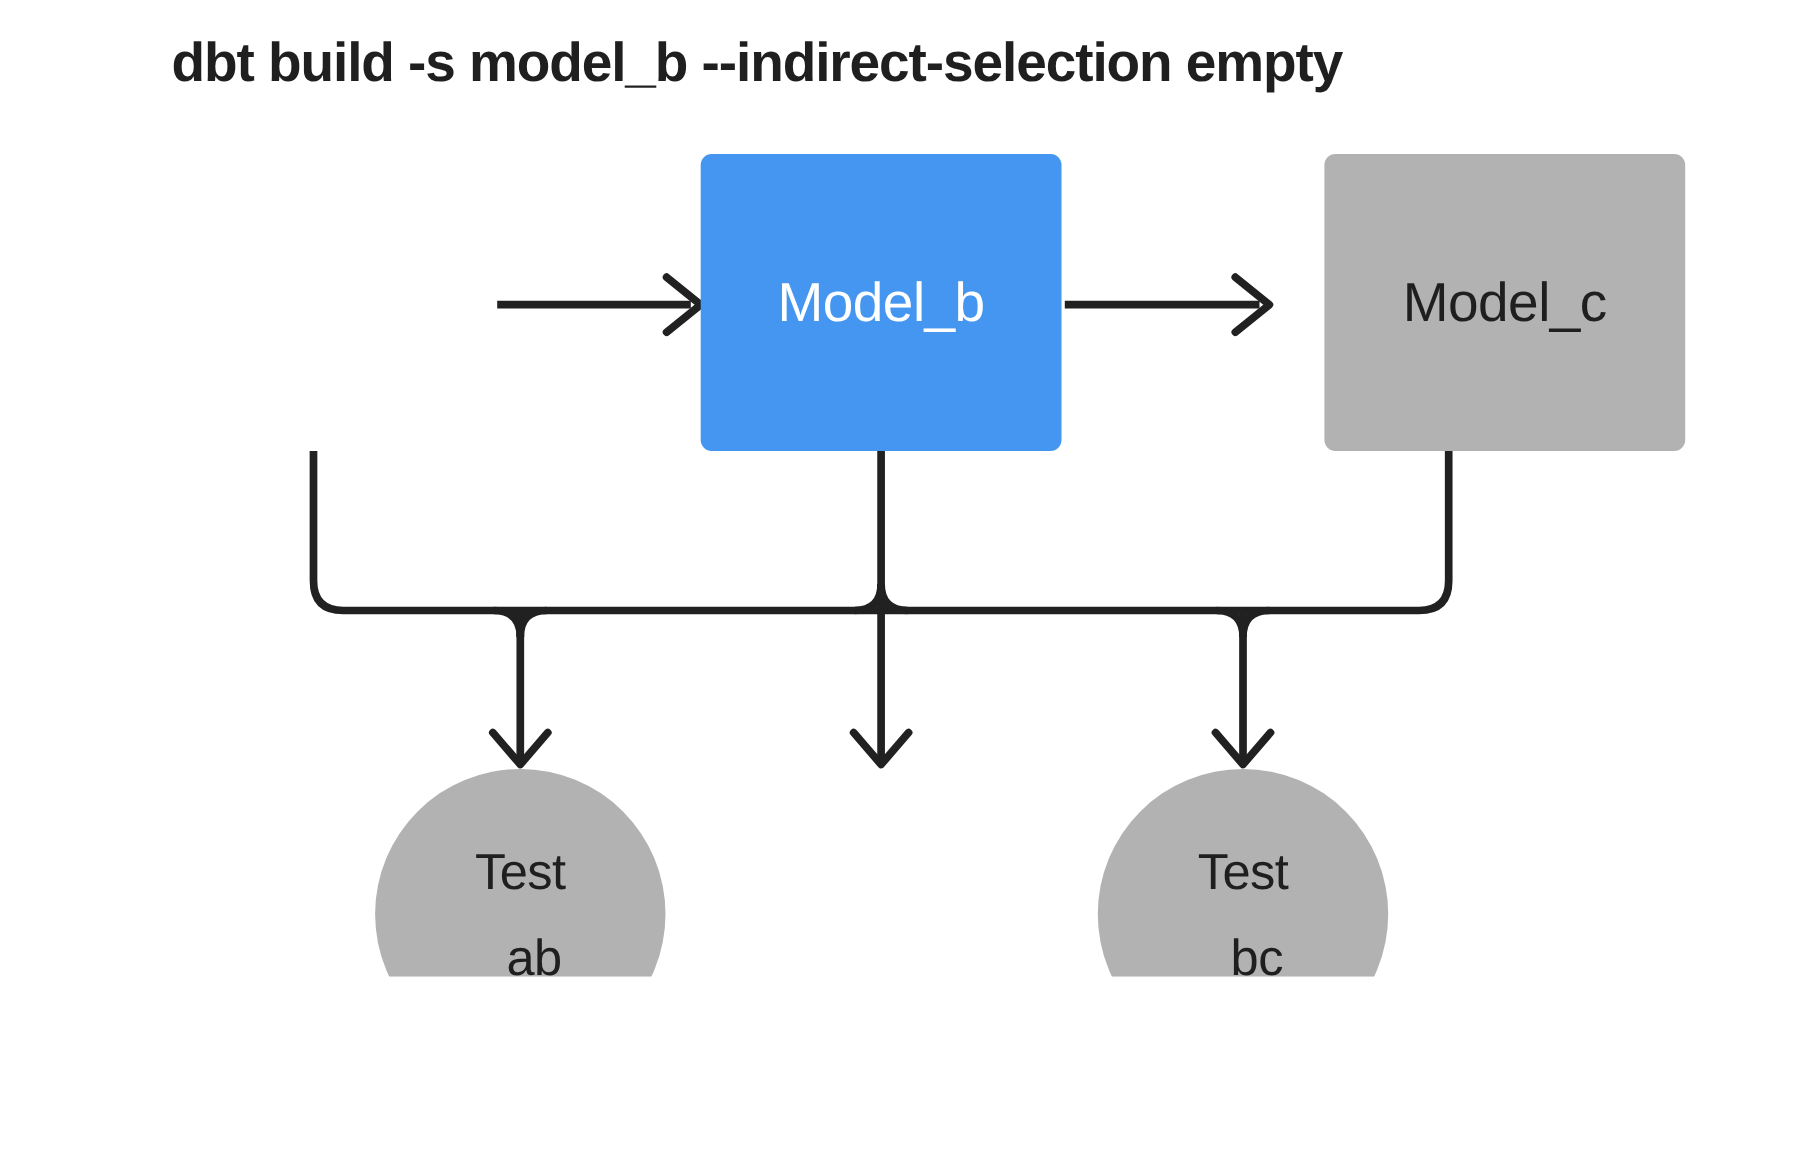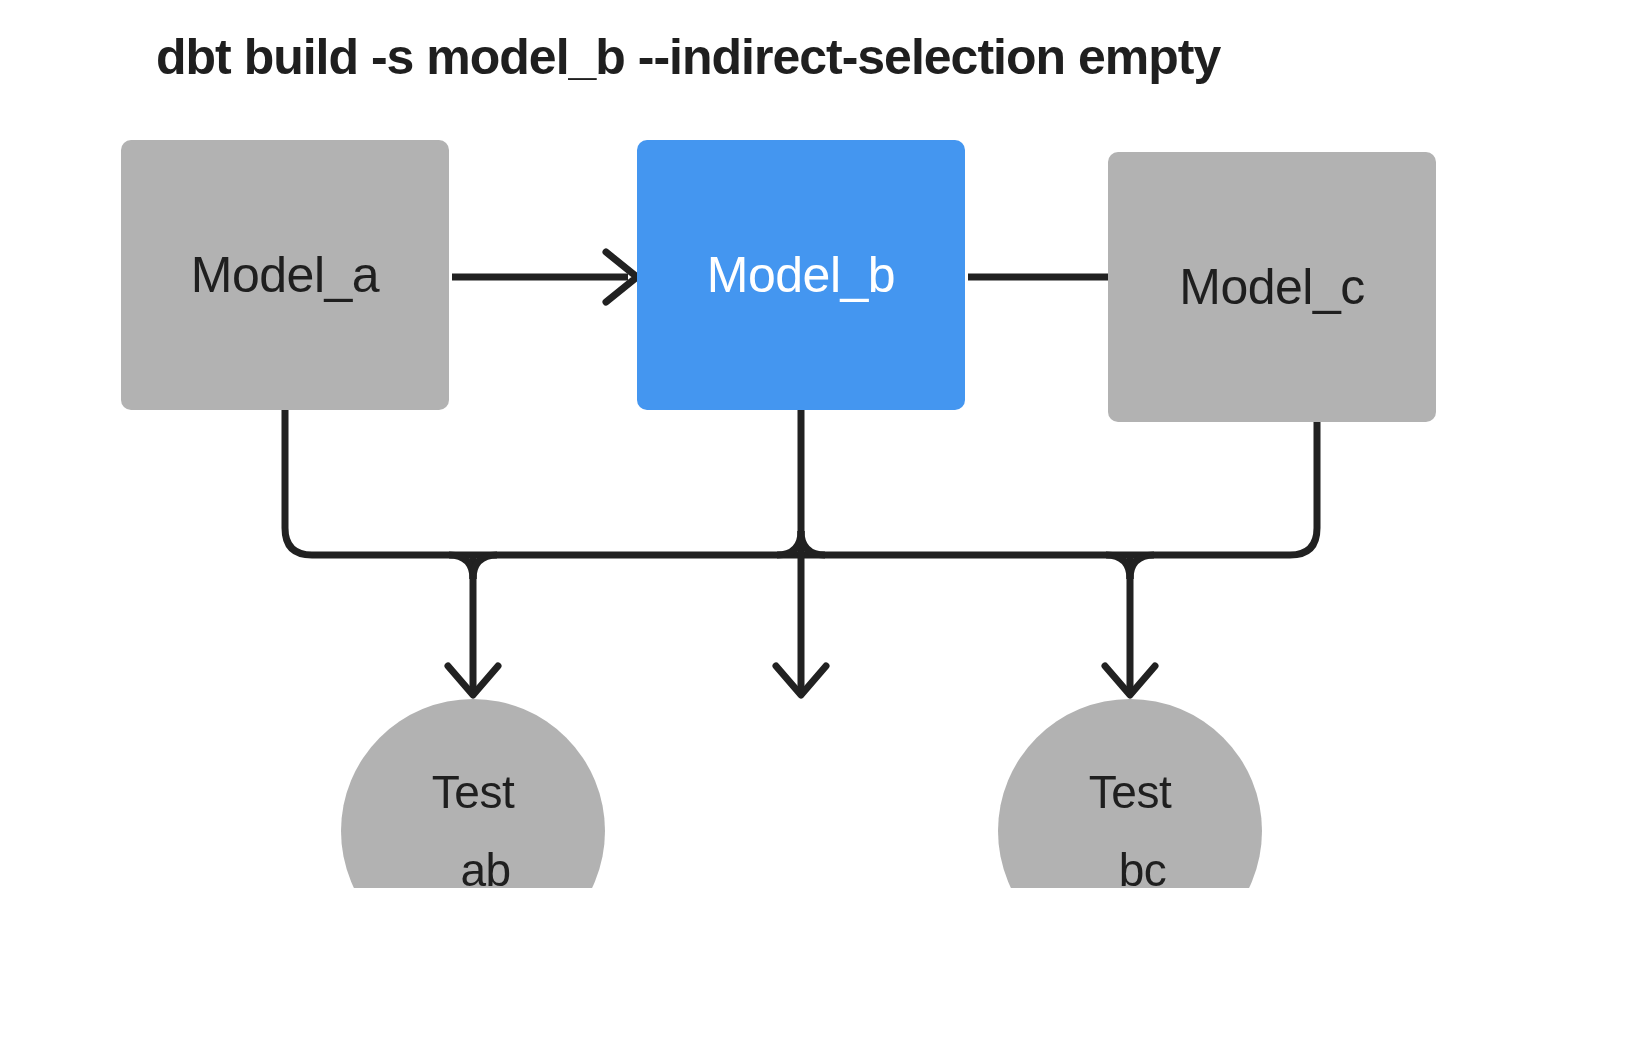--- a/index.html
+++ b/index.html
@@ -78,27 +78,24 @@
     <path class="edge" d="M449,555 Q473,555 473,579"></path>
     <path class="edge" d="M497,555 Q473,555 473,579"></path>
     <path class="edge head" d="M448,666 L473,695 L498,666"></path>
 
     <path class="edge" d="M1130,555 V691"></path>
     <path class="edge" d="M1106,555 Q1130,555 1130,579"></path>
     <path class="edge" d="M1154,555 Q1130,555 1130,579"></path>
     <path class="edge head" d="M1105,666 L1130,695 L1155,666"></path>
   </svg>
 
-  <div class="node model" style="left:121px;">
-    <span>Model_a</span>
-  </div>
   <div class="node model selected" style="left:637px;">
     <span>Model_b</span>
   </div>
-  <div class="node model" style="left:1108px;margin-top:12px;">
+  <div class="node model" style="left:1204px;">
     <span>Model_c</span>
   </div>
 
   <div class="node test" style="left:341px;">
     <span>Test
 _ab</span>
   </div>
   <div class="node test" style="left:998px;">
     <span>Test
 _bc</span>

